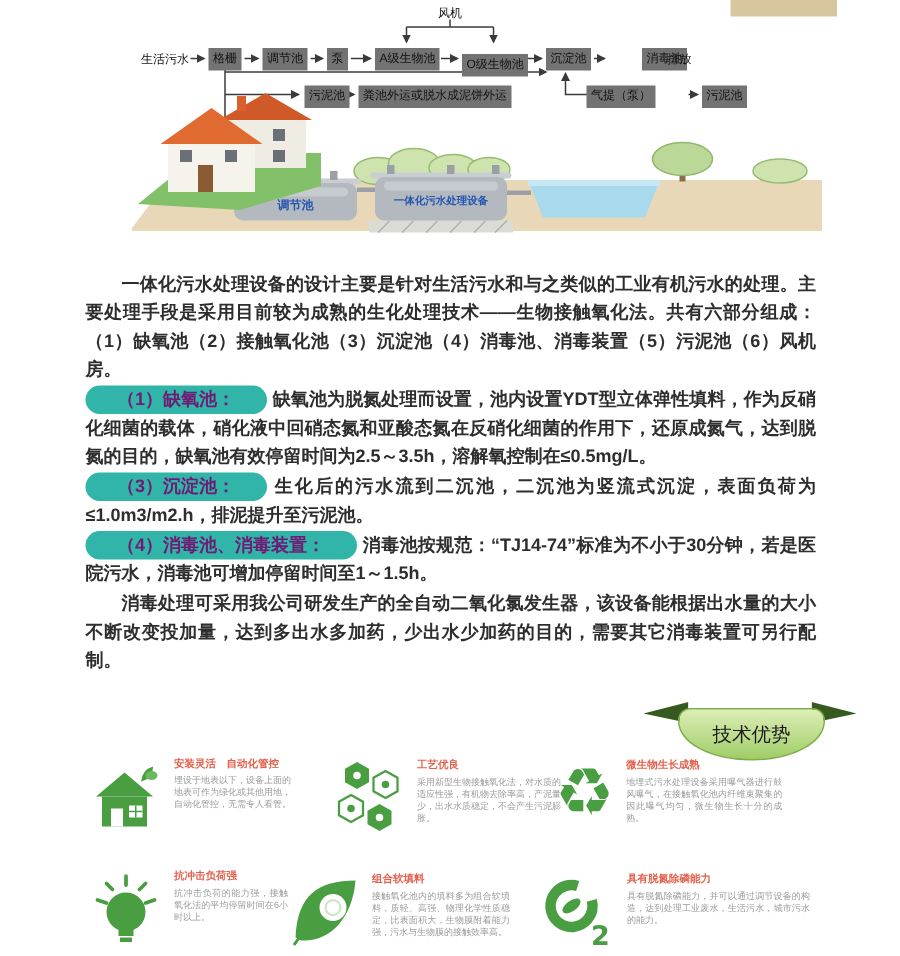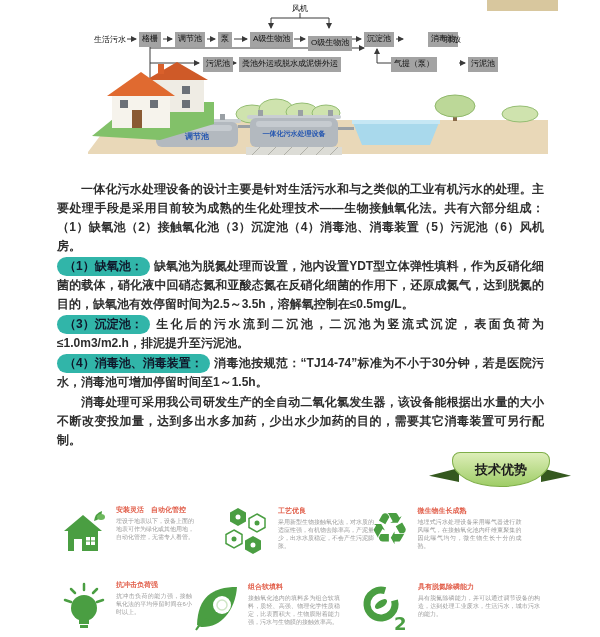--- a/index.html
+++ b/index.html
@@ -5,42 +5,42 @@
   html,body{margin:0;padding:0;background:#fff;}
   .page{position:relative;width:600px;height:637px;background:#ffffff;overflow:hidden;
         font-family:"Liberation Sans","DejaVu Sans",sans-serif;}
   
   .corner-tab{position:absolute;left:487px;top:0;width:71px;height:11px;background:#d8c79e;}
 
   
   .diagram{position:absolute;left:0;top:0;width:600px;height:100px;}
   .diagram svg{position:absolute;left:0;top:0;}
   .dn{position:absolute;font-weight:normal;font-size:8px;line-height:13px;color:#111;white-space:nowrap;}
-  .dn.box{background:#a3a3a3;padding:0 3px;height:15px;}
+  .dn.box{background:#737373;padding:0 3px;height:15px;}
 
   
   .scene{position:absolute;left:0;top:60px;}
 
   
   .article{position:absolute;left:57px;top:180px;width:487px;font-size:12px;line-height:19px;
            color:#2e2e2e;font-weight:bold;text-align:justify;}
   .article p{margin:0 0 1px 0;}
   .indent{text-indent:2em;}
-  .pill{display:inline-block;background:#31b5a9;color:#0f172a;border-radius:10px;padding:0 7px;
+  .pill{display:inline-block;background:#31b5a9;color:#701a75;border-radius:10px;padding:0 21px;
         margin-right:4px;font-weight:bold;}
 
   
   .wing{position:absolute;width:30px;height:14px;background:#35591f;}
   .wing.l{left:429px;top:468px;clip-path:polygon(0 55%,100% 0,100% 100%);}
   .wing.r{left:541px;top:468px;clip-path:polygon(100% 55%,0 0,0 100%);}
-  .band{position:absolute;left:452px;top:452px;width:96px;height:33px;
+  .band{position:absolute;left:452px;top:472px;width:96px;height:33px;
         background:linear-gradient(180deg,#ddeeb8,#9fcd67);border:1px solid #7fae49;
         border-radius:8px 8px 48px 48px / 8px 8px 26px 26px;
         display:flex;align-items:center;justify-content:center;
-        font-size:13px;font-weight:bold;color:#1c1c1c;}
+        font-size:13px;font-weight:normal;color:#1c1c1c;}
 
   
   .feature{position:absolute;display:flex;gap:8px;align-items:flex-start;}
   .ficon{flex:0 0 auto;}
   .ftitle{color:#e2614d;font-weight:bold;font-size:7px;line-height:9px;margin-bottom:3px;white-space:pre;}
   .fbody{color:#9b9b9b;font-size:6px;line-height:8px;text-align:justify;}
   .recycle-glyph{font-family:"DejaVu Sans",sans-serif;font-size:44px;line-height:46px;color:#4a9e42;}
 </style>
 </head>
 <body>

